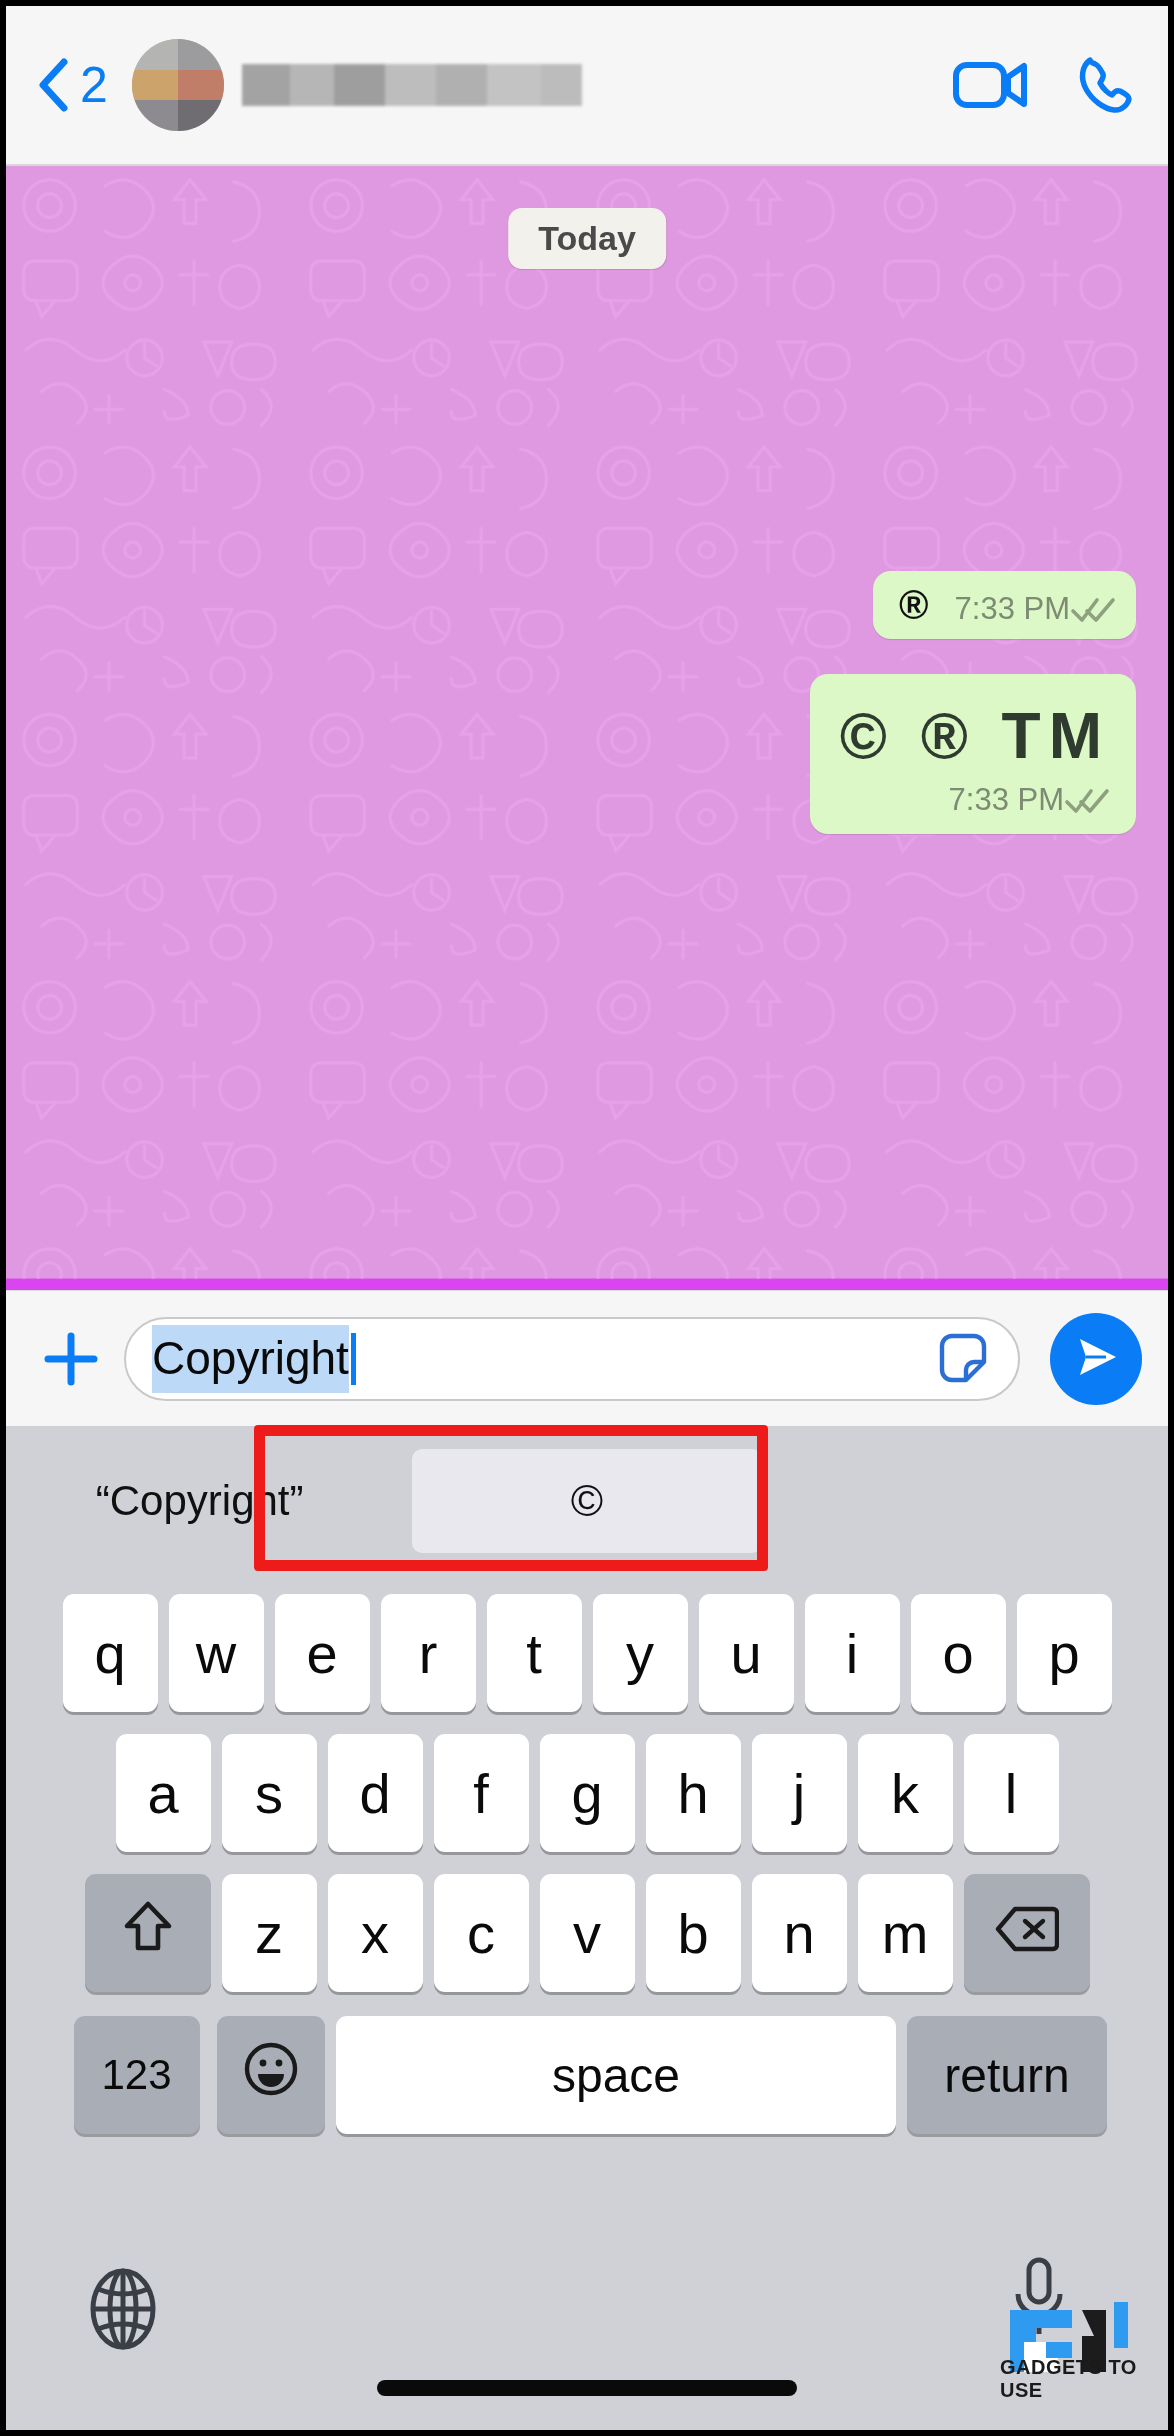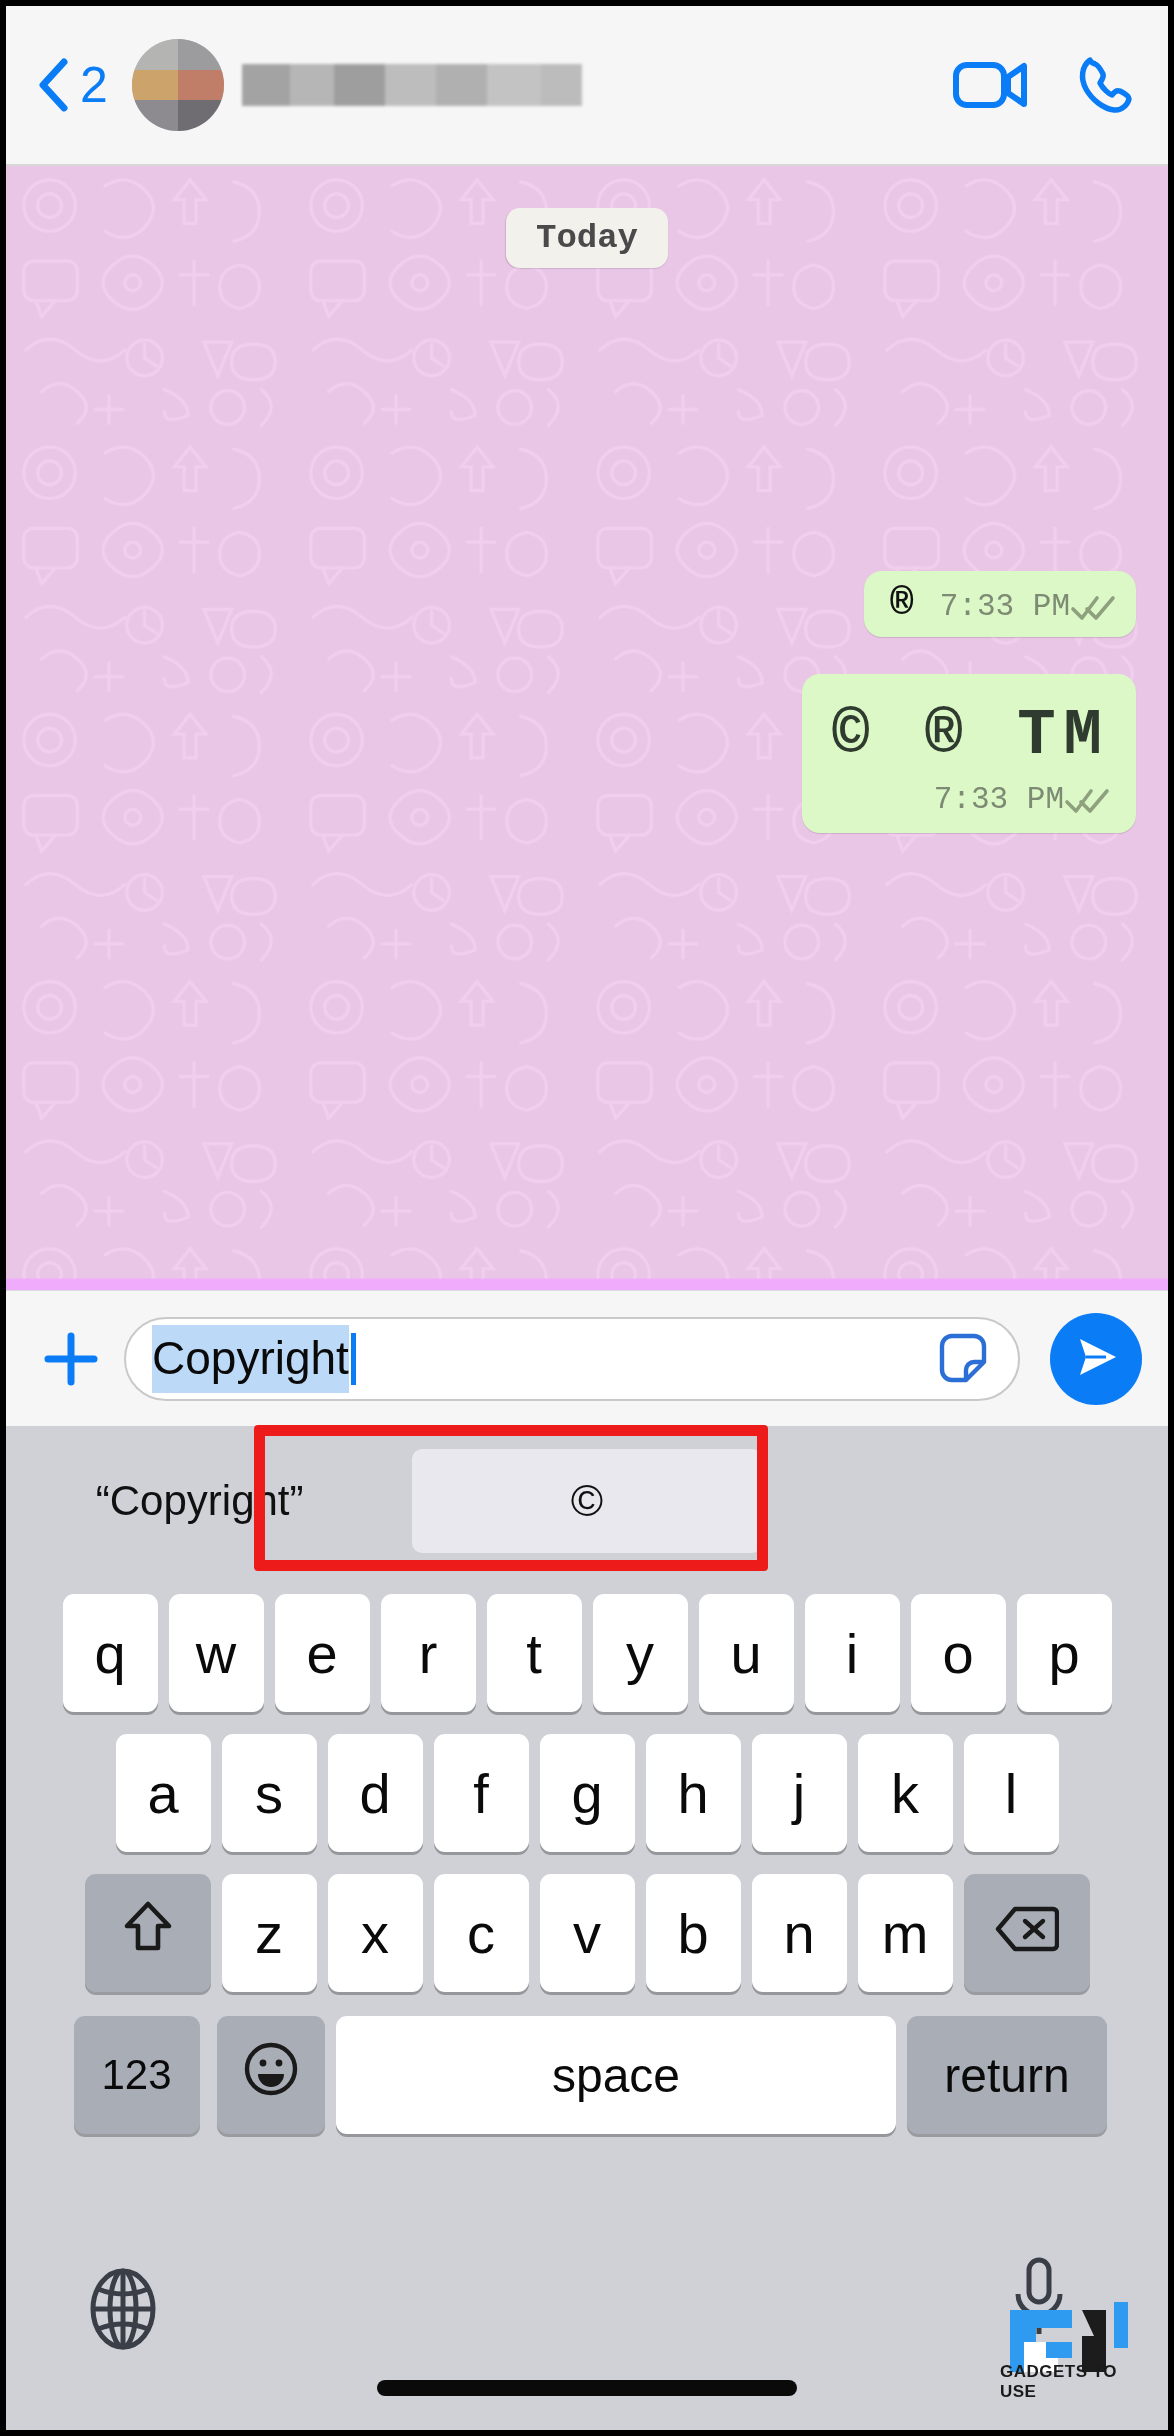--- a/index.html
+++ b/index.html
@@ -50,23 +50,22 @@
       #bcbcbc 88%, #bcbcbc 100%);
     filter:blur(1.5px);
     align-self:center;
   }
   .hdr-spacer { flex:1; }
   .hdr-icon { margin-left:46px; display:flex; align-items:center; }
 
   
   #chat {
     position:absolute; left:0; top:160px; width:100%; height:1124px;
-    background:#f0abfc;
+    background:#d946ef;
     overflow:hidden;
-    font-family:Liberation Mono, monospace;
   }
   #doodle {
     position:absolute; inset:0;
     opacity:.55;
   }
   .day-chip {
     position:absolute; left:50%; transform:translateX(-50%); top:42px;
     background:#f3f1ec; border-radius:14px;
     padding:11px 30px;
     font-size:34px; font-weight:700; color:#4a4a4a;
@@ -185,21 +184,21 @@
   .home-ind {
     position:absolute; left:50%; transform:translateX(-50%); bottom:40px;
     width:420px; height:16px; border-radius:8px; background:#0a0a0a;
   }
   .watermark {
     position:absolute; right:18px; bottom:34px;
     width:150px; height:120px;
   }
   .wm-text {
     position:absolute; bottom:0; right:8px;
-    font-size:17px; font-weight:700; color:#1a1a1a; letter-spacing:.5px;
+    font-size:20px; font-weight:700; color:#1a1a1a; letter-spacing:.5px;
   }
 </style>
 </head>
 <body>
 
 <div id="screen">
 
   <div id="header">
     <div class="back-group">
       <span class="chev">

